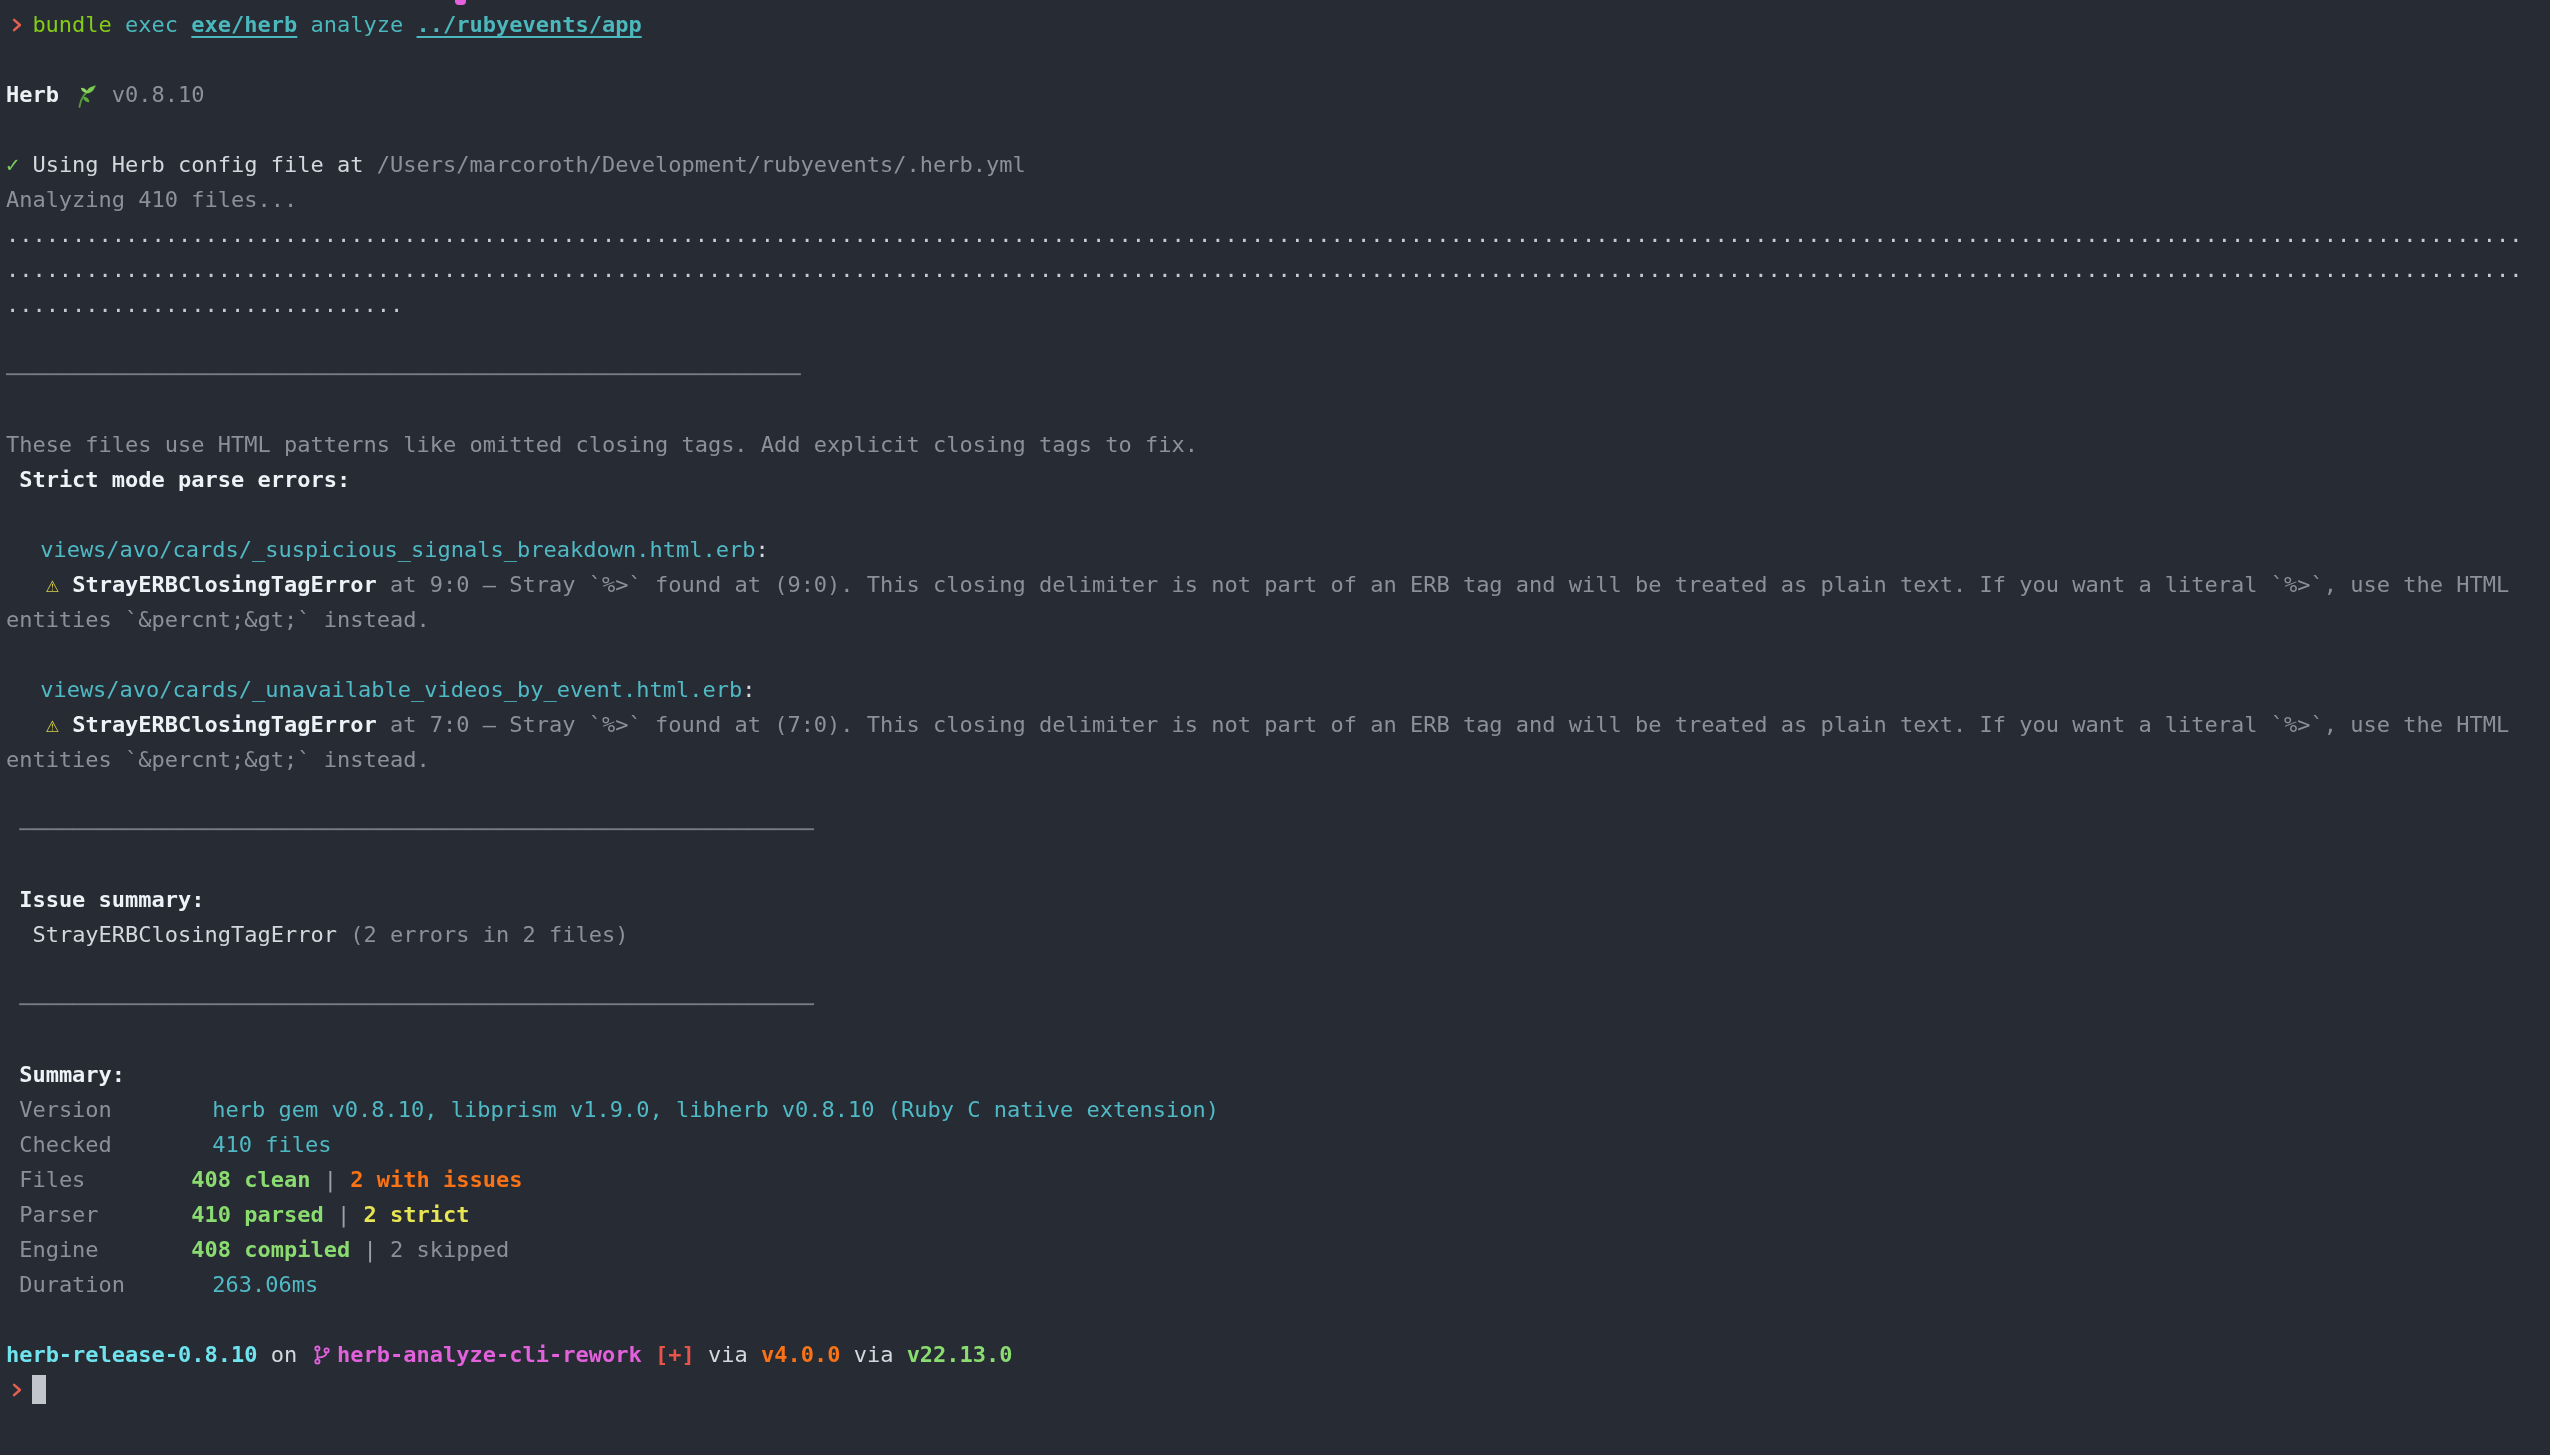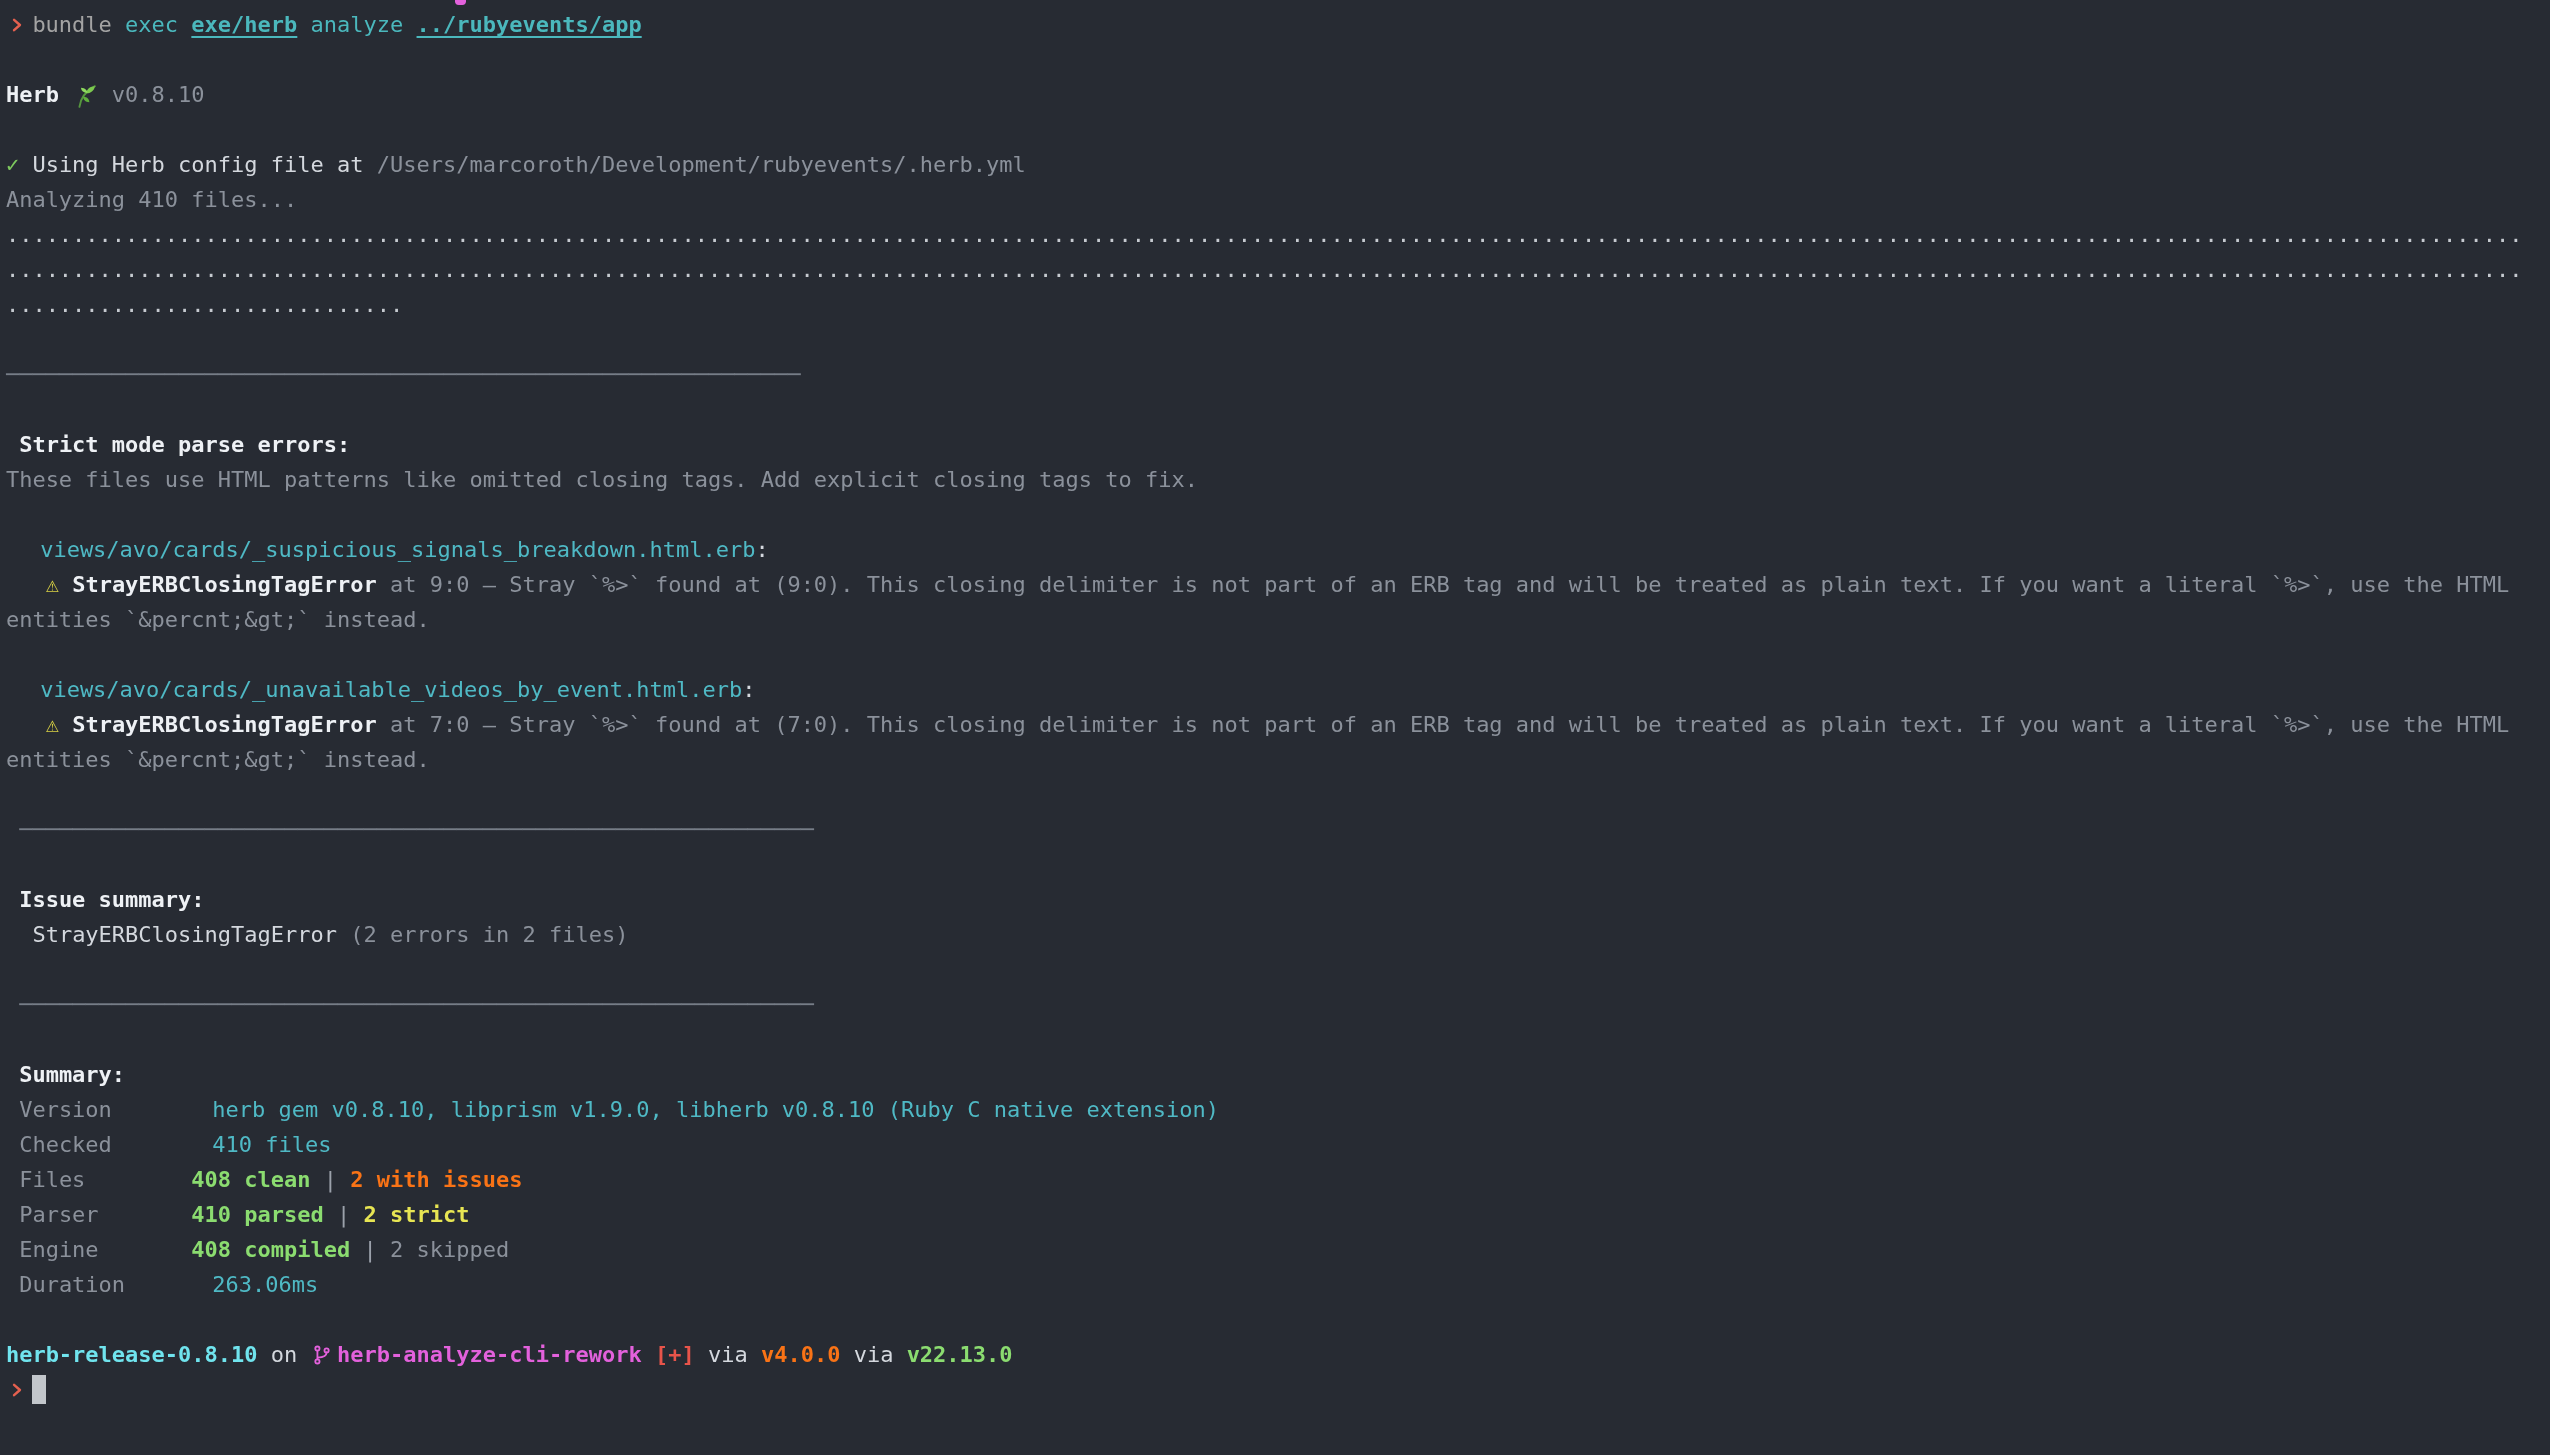--- a/index.html
+++ b/index.html
@@ -23,21 +23,21 @@
     min-height:35px;
   }
   .bwhite{color:#eef1f5;font-weight:bold;}
   .gray{color:#8b919b;}
   .green{color:#7dc95e;}
   .bgreen{color:#8bdc70;font-weight:bold;}
   .cyan{color:#4fb9c5;margin-left:21px;}
   .bcyan{color:#70e4ee;font-weight:bold;}
   .teal{color:#4bb8bd;}
   .u{text-decoration:underline;text-underline-offset:3.7px;text-decoration-thickness:1.5px;font-weight:bold;}
-  .blue{color:#a3a3a3;}
+  .blue{color:#84cc16;}
   .magenta{color:#e361dc;}
   .bmagenta{color:#e361dc;font-weight:bold;}
   .bred{color:#e8544a;font-weight:bold;}
   .bsalmon{color:#f97316;font-weight:bold;}
   .yellowb{color:#e7e553;font-weight:bold;margin-top:48px;}
   .warn{color:#d8d044;}
   .dots{color:#c6cad0;}
   .sep{color:#767d87;}
   .prompt{color:#e4604f;}
   .pipe{color:#9ba1ab;}
@@ -71,22 +71,22 @@
           </svg></span><span class="gray"> v0.8.10</span></div>
       <div class="line">&nbsp;</div>
       <div class="line"><span class="green">✓</span><span> Using Herb config file at </span><span class="gray">/Users/marcoroth/Development/rubyevents/.herb.yml</span></div>
       <div class="line"><span class="gray">Analyzing 410 files...</span></div>
       <div class="line"><span class="dots">..............................................................................................................................................................................................</span></div>
       <div class="line"><span class="dots">..............................................................................................................................................................................................</span></div>
       <div class="line"><span class="dots">..............................</span></div>
       <div class="line">&nbsp;</div>
       <div class="line"><span class="sep">────────────────────────────────────────────────────────────</span></div>
       <div class="line">&nbsp;</div>
+      <div class="line"><span class="gray">These files use HTML patterns like omitted closing tags. Add explicit closing tags to fix.</span></div>
       <div class="line"><span> </span><span class="bwhite">Strict mode parse errors:</span></div>
-      <div class="line"><span class="gray">These files use HTML patterns like omitted closing tags. Add explicit closing tags to fix.</span></div>
       <div class="line">&nbsp;</div>
       <div class="line"><span> </span><span class="cyan">views/avo/cards/_suspicious_signals_breakdown.html.erb</span><span>:</span></div>
       <div class="line"><span>   </span><span class="warn">⚠</span><span> </span><span class="bwhite">StrayERBClosingTagError</span><span class="gray"> at 9:0 – Stray `%&gt;` found at (9:0). This closing delimiter is not part of an ERB tag and will be treated as plain text. If you want a literal `%&gt;`, use the HTML entities `&amp;percnt;&amp;gt;` instead.</span></div>
       <div class="line">&nbsp;</div>
       <div class="line"><span> </span><span class="cyan">views/avo/cards/_unavailable_videos_by_event.html.erb</span><span>:</span></div>
       <div class="line"><span>   </span><span class="warn">⚠</span><span> </span><span class="bwhite">StrayERBClosingTagError</span><span class="gray"> at 7:0 – Stray `%&gt;` found at (7:0). This closing delimiter is not part of an ERB tag and will be treated as plain text. If you want a literal `%&gt;`, use the HTML entities `&amp;percnt;&amp;gt;` instead.</span></div>
       <div class="line">&nbsp;</div>
       <div class="line"><span> </span><span class="sep">────────────────────────────────────────────────────────────</span></div>
       <div class="line">&nbsp;</div>
       <div class="line"><span> </span><span class="bwhite">Issue summary:</span></div>

